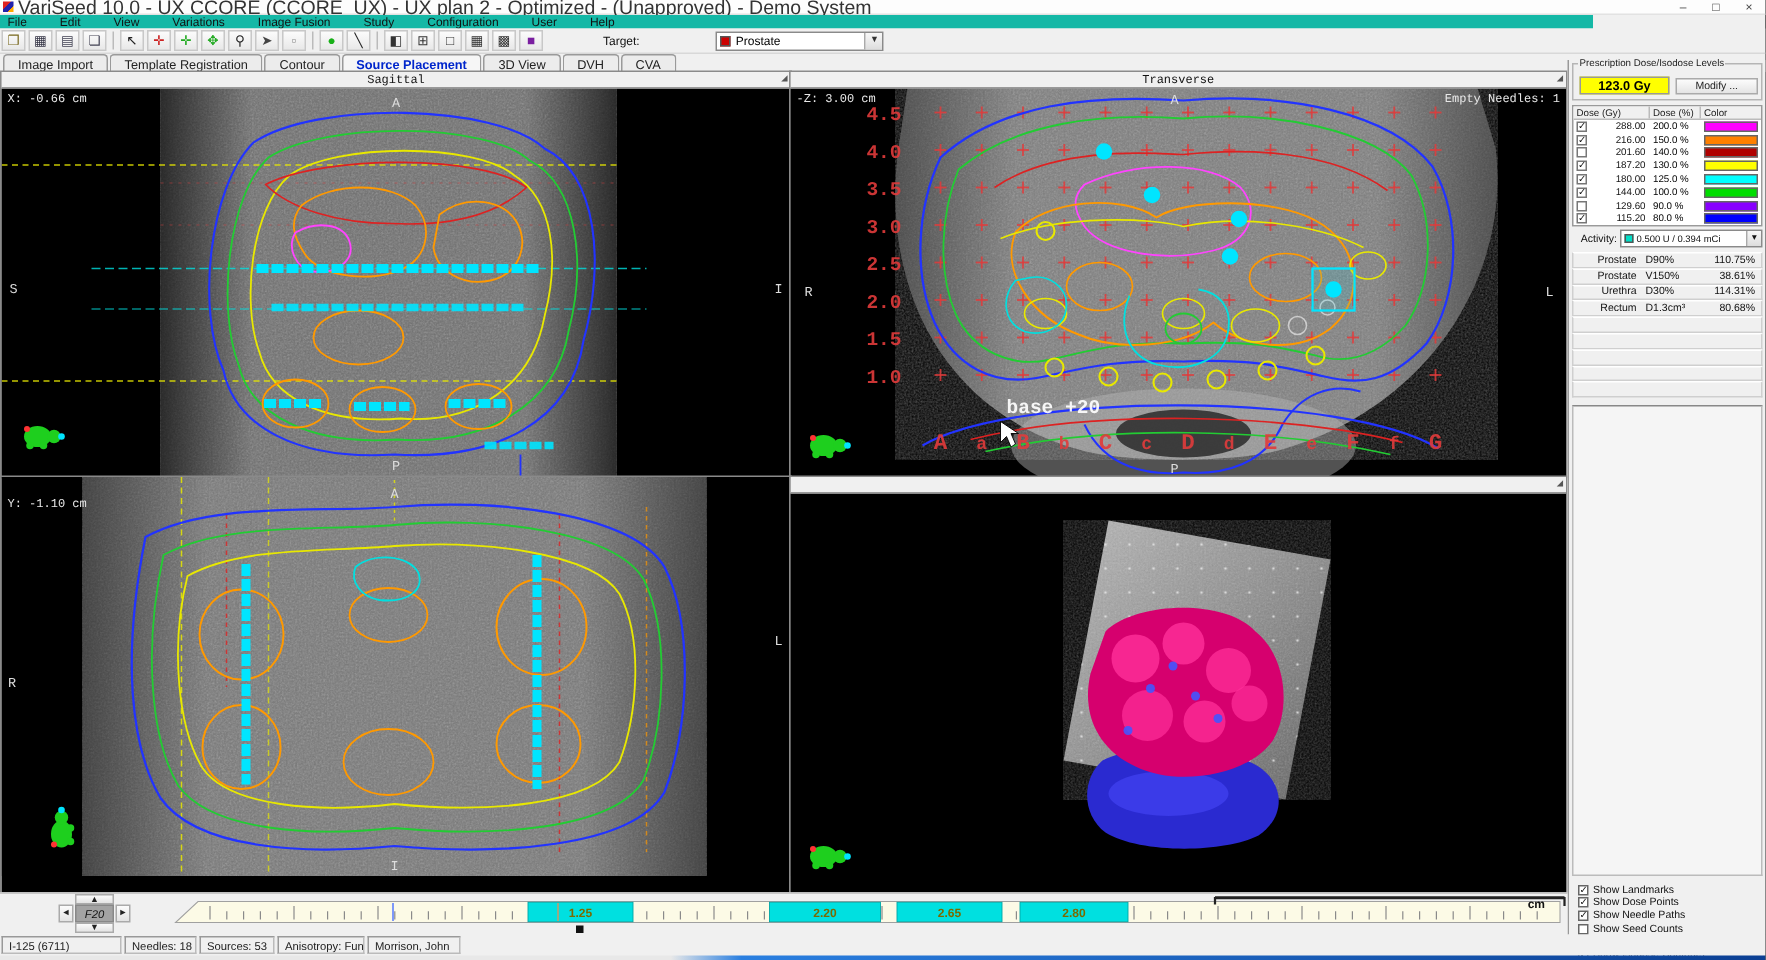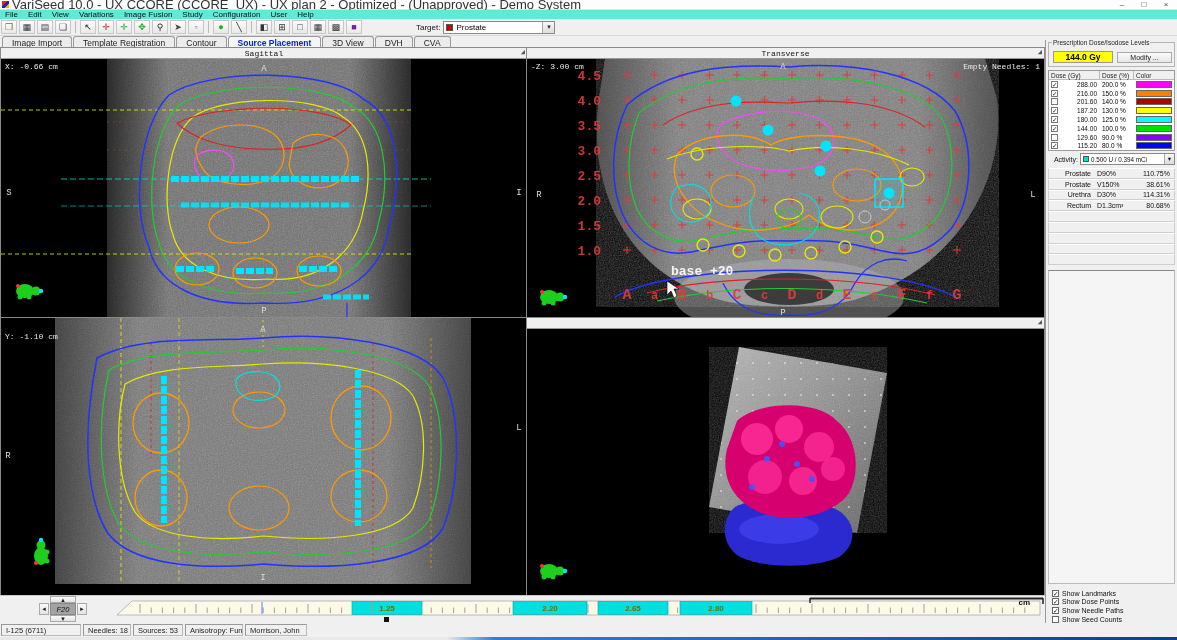--- a/index.html
+++ b/index.html
@@ -10,32 +10,32 @@
   
   #titlebar { position:absolute; left:0; top:0; width:1177px; height:10px;
     background:#fdfdfd; display:flex; align-items:center; border-bottom:1px solid #e2e2e2;}
   #app-icon { width:7px; height:7px; margin:0 3px 0 2px;
     background:linear-gradient(135deg,#d22 0 40%,#22a 40% 70%,#fa0 70%); }
   #win-title { font-size:13px; color:#333; white-space:nowrap; }
   #win-btns { margin-left:auto; display:flex; }
   .win-btn { width:22px; text-align:center; font-size:8px; color:#444; cursor:default; }
 
   
-  #menubar { position:absolute; left:0; top:10px; width:1177px; height:9px;
-    background:#5eead4; display:flex; align-items:center; }
+  #menubar { position:absolute; left:0; top:10px; width:1062px; height:9px;
+    background:#14b8a6; display:flex; align-items:center;gap:12px; }
   .menu-item { font-size:8px; color:#111; padding:0 5px; }
 
   
   #toolbar { position:absolute; left:0; top:19px; width:1177px; height:17px;
     background:#f0f0f0; display:flex; align-items:center; border-bottom:1px solid #d8d8d8; }
   .tool-btn { width:16px; height:14px; margin:0 1px; border:1px solid #c8c8c8;
     background:linear-gradient(#fcfcfc,#e8e8e8); display:flex; align-items:center;
     justify-content:center; font-size:9px; color:#333; }
   .tool-sep { width:1px; height:12px; background:#bbb; margin:0 3px; }
-  #target-area { display:flex; align-items:center; margin-left:53px; }
+  #target-area { display:flex; align-items:center; margin-left:39px;gap:48px; }
   #target-label { font-size:8px; color:#111; margin-right:3px; }
   #target-select { width:112px; height:13px; background:#fff; border:1px solid #8a8a8a;
     display:flex; align-items:center; font-size:8px; padding-left:2px; }
   #target-swatch { width:7px; height:7px; margin-right:3px; border:1px solid #555; }
   #target-caret { margin-left:auto; width:12px; height:11px; border-left:1px solid #aaa;
     background:linear-gradient(#f8f8f8,#ddd); font-size:6px; display:flex;
     align-items:center; justify-content:center; color:#333; }
 
   
   #tabbar { position:absolute; left:0; top:36px; width:1177px; height:12px;
@@ -692,21 +692,21 @@
         <circle cx="285" cy="150" r="3" fill="#4455ff" opacity="0.9"></circle>
         <circle cx="225" cy="158" r="3" fill="#4455ff" opacity="0.9"></circle>
       </g>
       <use href="#gman" x="8" y="234"></use>
     </svg>
   </div>
 
   <div id="rightpanel">
     <div id="rx-group">
       <div id="rx-group-label">Prescription Dose/Isodose Levels</div>
-      <div id="rx-value">144.0 Gy</div>
+      <div id="rx-value">123.0 Gy</div>
       <div id="rx-modify">Modify ...</div>
     </div>
 
     <div id="dose-table">
       <div class="dt-head">
         <div class="dt-c1">Dose (Gy)</div>
         <div class="dt-c2">Dose (%)</div>
         <div class="dt-c3" style="border-right:none">Color</div>
       </div>
       <div class="dt-row">

